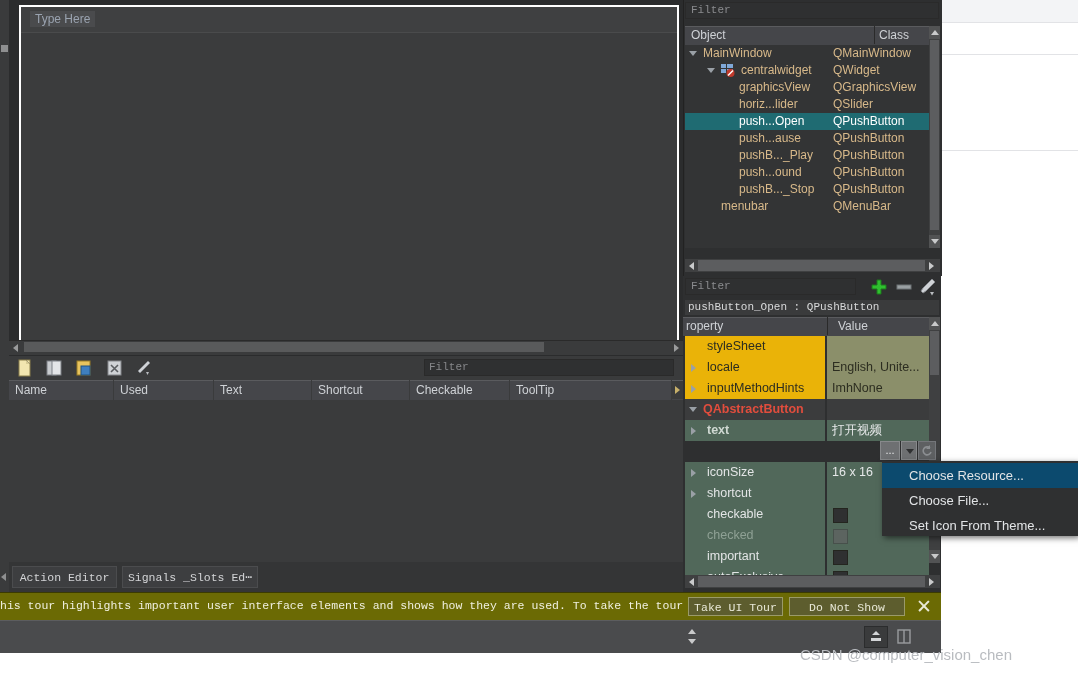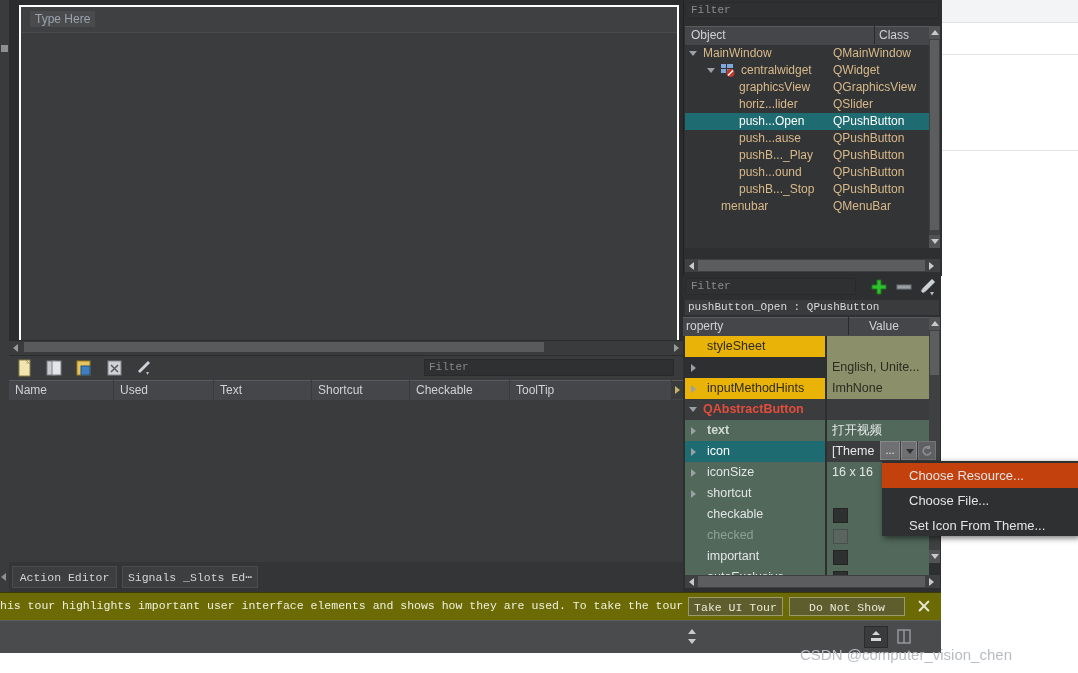--- a/index.html
+++ b/index.html
@@ -108,21 +108,21 @@
 
   
   .ivbtn{position:absolute;background:#6e7072;border:1px solid #87898b;box-sizing:border-box;
          color:#e6e8ea;font-size:11px;text-align:center;line-height:17px;}
 
   
   #ctx-menu{left:882px;top:461px;width:196px;height:75px;background:#2f3031;
             box-shadow:2px 2px 6px rgba(0,0,0,.55);}
   .ctx-item{position:absolute;left:0;width:196px;height:25px;line-height:25px;padding-left:27px;
             box-sizing:border-box;font-size:13px;color:#e2e4e6;white-space:nowrap;}
-  .ctx-item.hl{background:#c2410c;}
+  .ctx-item.hl{background:#0c4a6e;}
 
   
   #tour{left:0;top:592px;width:941px;height:28px;background:#6b6a04;border-top:1px solid #3a3a02;border-bottom:1px solid #3a3a02;}
   #tour-text{left:0px;top:598px;height:16px;line-height:16px;color:#f0f0e0;
              font-family:"Liberation Mono", monospace;font-size:11.5px;white-space:nowrap;}
   .tour-btn{position:absolute;top:597px;height:19px;line-height:19px;background:#5d5d2e;border:1px solid #9a9a6a;
             box-sizing:border-box;color:#e9e9d8;font-family:"Liberation Mono", monospace;font-size:11.5px;text-align:center;}
   #tour-close{left:913px;top:596px;width:22px;height:22px;color:#e9e9d8;font-size:19px;line-height:22px;text-align:center;}
 
   
@@ -313,50 +313,46 @@
 <div class="abs" style="left:918px;top:277px;width:20px;height:20px;">
   <svg width="20" height="20" viewBox="0 0 20 20">
       <path d="M14 2 L17 5 L8 14 L5 16 L3 14 L5 11 Z" fill="#cfd2d6" stroke="#85888c"></path>
       <path d="M12 15 l4 0 -2 3.5 Z" fill="#b9bcc0"></path>
     </svg>
 </div>
 
 <div class="abs" id="prop-obj-label">pushButton_Open : QPushButton</div>
 <div class="abs" id="prop-header"></div>
 <div class="abs prop-hcol" style="left:685px;width:142px;padding-left:1px;">roperty</div>
-<div class="abs prop-hcol" style="left:848px;width:102px;border-left:1px solid #2a2a2a;padding-left:20px;">Value</div>
+<div class="abs prop-hcol" style="left:827px;width:102px;border-left:1px solid #2a2a2a;padding-left:10px;">Value</div>
 
 <div class="abs" id="prop-rows">
     <div class="prow olive" style="top: 0px;">
       <div class="pname">styleSheet</div>
       <div class="pval"></div>
     </div>
     <div class="prow olive" style="top: 21px;">
+      <div class="pname">locale</div>
       <div class="pexp"></div>
       <div class="pval">English, Unite...</div>
     </div>
     <div class="prow olive" style="top: 42px;">
       <div class="pname">inputMethodHints</div>
       <div class="pexp"></div>
       <div class="pval">ImhNone</div>
     </div>
     <div class="prow grouphdr" style="top: 63px;">
       <div class="pname" style="padding-left: 18px;">QAbstractButton</div>
       <div class="pexp" style="position: absolute; left: 4px; top: 8px; width: 0px; height: 0px; border-left: 4px solid transparent; border-right: 4px solid transparent; border-top: 5px solid rgb(154, 160, 166);"></div>
       <div class="pval"></div>
     </div>
     <div class="prow green bold" style="top: 84px;">
       <div class="pname">text</div>
       <div class="pexp"></div>
       <div class="pval">打开视频</div>
-    </div>
-    <div class="prow sel" style="top: 105px;">
-      <div class="pname">icon</div>
-      <div class="pexp"></div>
-      <div class="pval" style="text-align: right; padding-right: 58px;">[Theme</div>
     </div>
     <div class="prow green" style="top: 126px;">
       <div class="pname">iconSize</div>
       <div class="pexp"></div>
       <div class="pval">16 x 16</div>
     </div>
     <div class="prow green" style="top: 147px;">
       <div class="pname">shortcut</div>
       <div class="pexp"></div>
       <div class="pval"></div>

